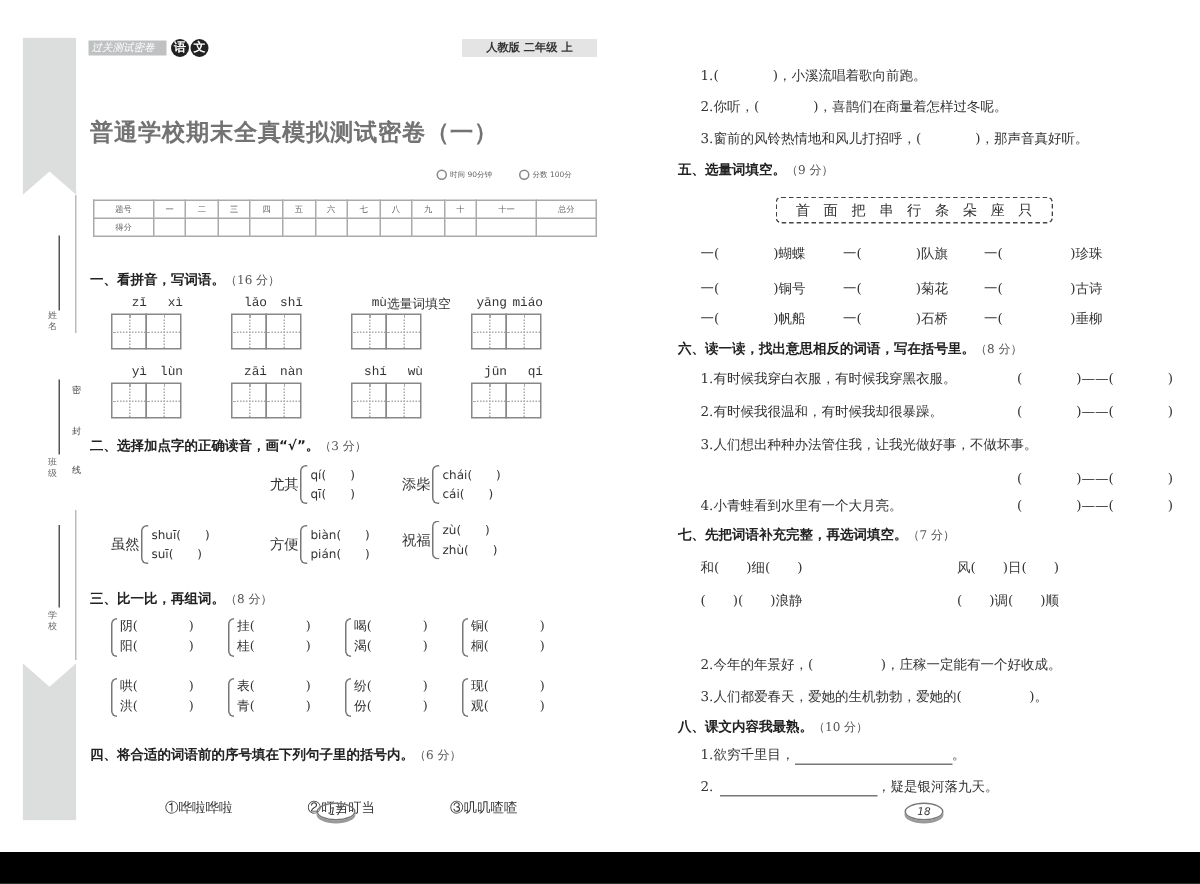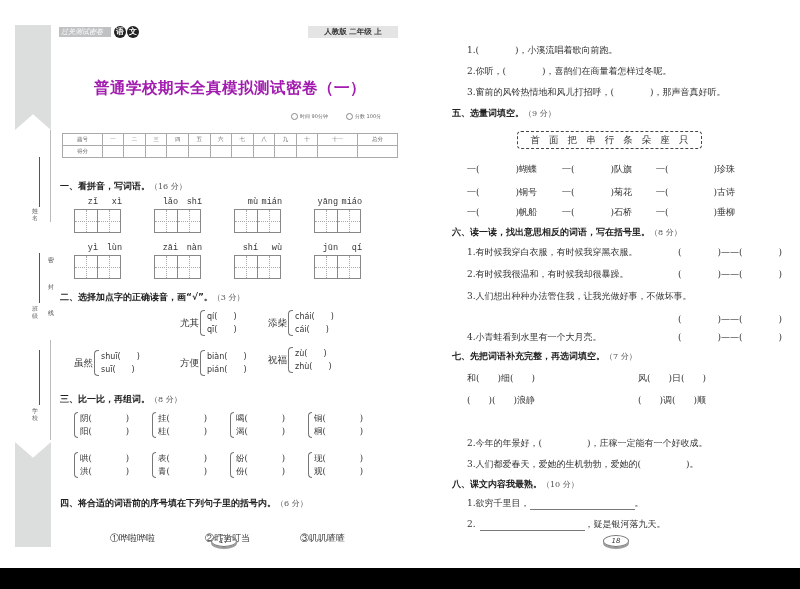--- a/index.html
+++ b/index.html
@@ -15,21 +15,21 @@
      clip-path: polygon(0 0, 50% 15%, 100% 0, 100% 100%, 0 100%); }
   .margin-line { position: absolute; left: 50px; width: 1px; background: #bbb; }
   .vlabel { position: absolute; left: 30px; width: 10px; font-size: 6px; line-height: 7px; color: #666; font-family: "DejaVu Sans", sans-serif; text-align: center; }
   .vrule { position: absolute; left: 39px; width: 1px; background: #555; }
   .seal { position: absolute; left: 46px; width: 10px; font-size: 6px; color: #444; font-family: "DejaVu Sans", sans-serif; text-align:center; }
 
   
   .brand { position: absolute; left: 59px; top: 27px; width: 52px; height: 10px; background: #bfc1c2; color: #fff; font-size: 7px; font-style: italic; line-height: 10px; padding-left: 2px; white-space: nowrap; overflow: hidden; font-family: "DejaVu Sans", sans-serif; }
   .subj { position: absolute; top: 26px; width: 12px; height: 12px; border-radius: 50%; background: #222; color: #fff; font-size: 8px; line-height: 12px; text-align: center; font-family: "DejaVu Sans", sans-serif; font-weight: bold; }
   .edition { position: absolute; left: 308px; top: 26px; width: 90px; height: 12px; background: #e4e4e4; font-size: 7.5px; line-height: 12px; text-align: center; color: #333; font-family: "DejaVu Sans", sans-serif; font-weight: bold; white-space: nowrap; }
-  .title { position: absolute; left: 60px; top: 78px; width: 340px; text-align: center; font-size: 15.5px; font-weight: bold; color: #a21caf; letter-spacing: 0.5px; }
+  .title { position: absolute; left: 60px; top: 78px; width: 340px; font-size: 15.5px; font-weight: bold; color: #737373; letter-spacing: 0.5px; }
   .meta { position: absolute; top: 113px; font-size: 5px; color: #666; font-family: "DejaVu Sans", sans-serif; white-space: nowrap; }
   .meta .ic { display: inline-block; width: 7px; height: 7px; border-radius: 50%; border: 1px solid #888; vertical-align: middle; margin-right: 2px; }
 
   
   table.score { position: absolute; left: 62px; top: 133px; width: 336px; border-collapse: collapse; font-size: 5.5px; color: #666; font-family: "DejaVu Sans", sans-serif; }
   table.score td { border: 1px solid #aaa; height: 12px; text-align: center; }
 
   .sec-h { position: absolute; font-size: 9px; font-weight: bold; color: #222; font-family: "DejaVu Sans", sans-serif; white-space: nowrap; }
   .sec-h .pts { font-weight: normal; color: #555; font-family: "DejaVu Serif", serif; font-size: 8px; }
 
@@ -145,21 +145,21 @@
         <span>shī</span>
       </div>
     <div class="grid-pair">
         <div class="cell"></div>
         <div class="cell"></div>
       </div>
   </div>
   <div class="py-group" style="left:234px;top:197px;">
     <div class="py-label">
         <span>mù</span>
-        <span>mián</span>
+        <span>选量词填空</span>
       </div>
     <div class="grid-pair">
         <div class="cell"></div>
         <div class="cell"></div>
       </div>
   </div>
   <div class="py-group" style="left:314px;top:197px;">
     <div class="py-label">
         <span>yāng</span>
         <span>miáo</span>

